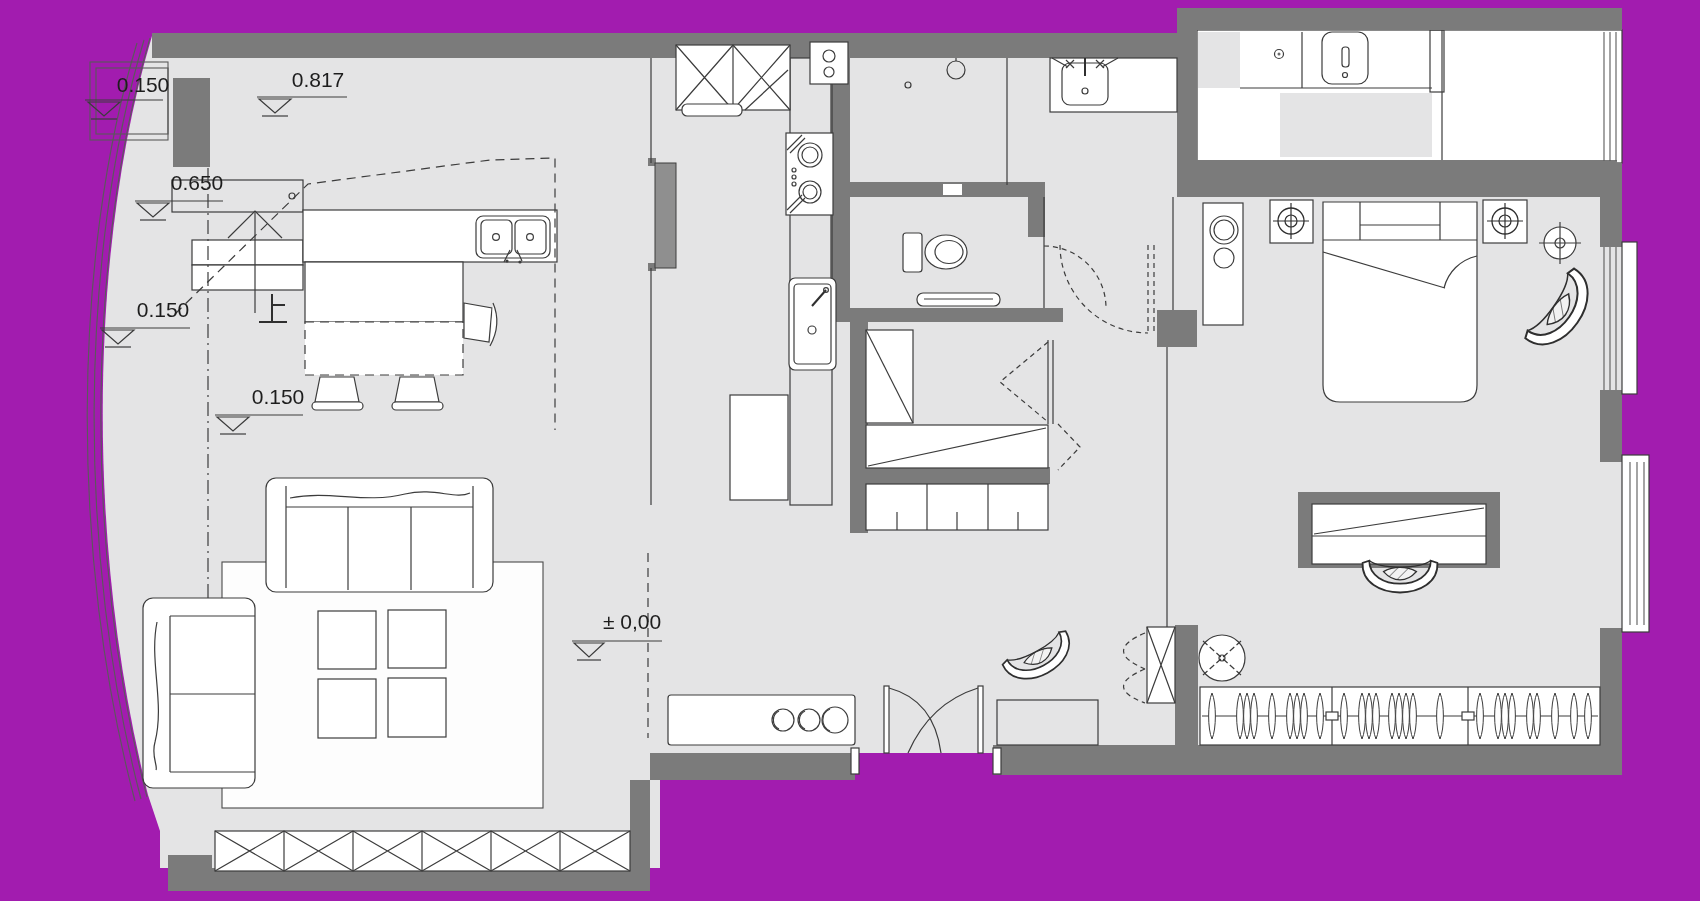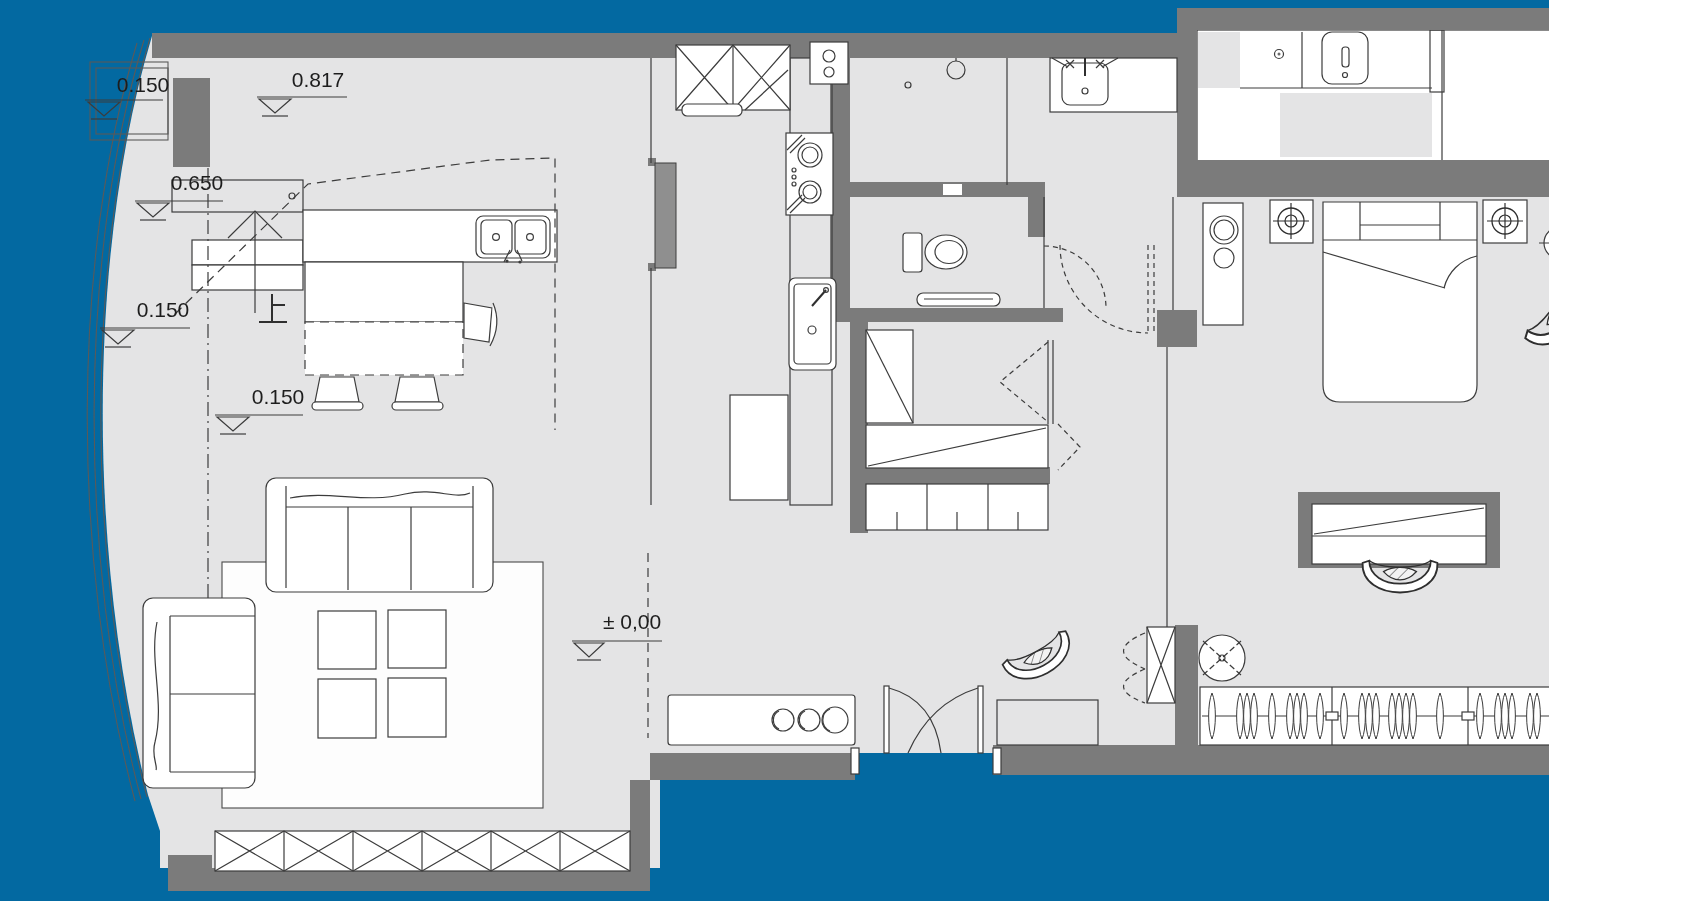--- a/index.html
+++ b/index.html
@@ -1,16 +1,16 @@
 <!DOCTYPE html>
 <html><head>
 <meta charset="utf-8">
 <style>
   html,body{margin:0;padding:0;background:#ffffff;}
-  .plan-wrap{width:1549px;height:901px;position:relative;background:#0369a1;overflow:hidden;}
+  .plan-wrap{width:1700px;height:901px;position:relative;background:#a21caf;overflow:hidden;}
   svg{display:block;}
   .s  {stroke:#3c3c3c;stroke-width:1.2;fill:none;}
   .sl {stroke:#5a5a5a;stroke-width:1.1;fill:none;}
   .s2 {stroke:#2f2f2f;stroke-width:2;fill:none;}
   .w  {fill:#ffffff;stroke:#3c3c3c;stroke-width:1.2;}
   .wf {fill:#fdfdfd;stroke:#4a4a4a;stroke-width:1.1;}
   .dash    {stroke-dasharray:9,6;}
   .dashsm  {stroke-dasharray:5,4;}
   .dashdot {stroke-dasharray:14,5,2,5;}
   .ann{font-family:"Liberation Sans",sans-serif;font-size:21px;fill:#1d1d1d;}

